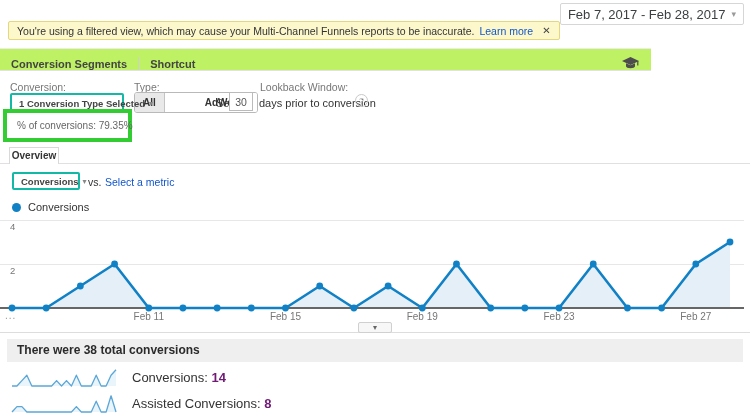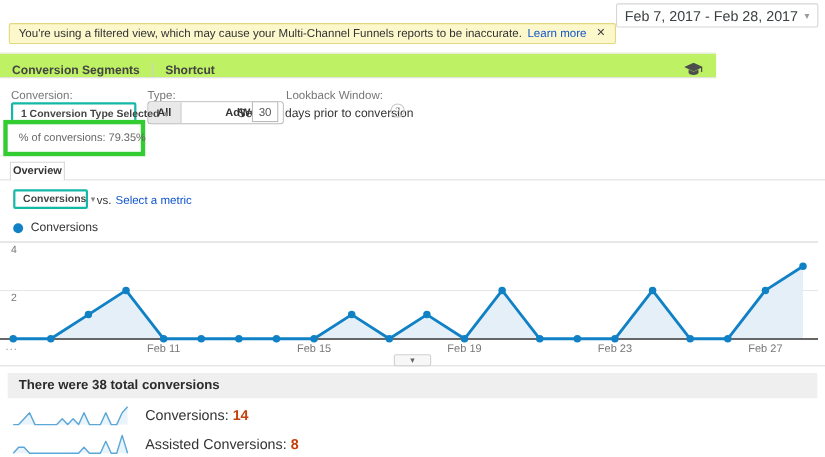--- a/index.html
+++ b/index.html
@@ -77,21 +77,21 @@
   .handle .caret { font-size:8px; color:#666; line-height:9px; display:block; }
 
   
   .sum-header { position:absolute; left:7px; top:339px; width:736px; height:23px; background:#efefef;
                 font-size:12px; font-weight:bold; color:#2b2b2b; line-height:23px; padding-left:10px; }
   .sum-row { position:absolute; left:10px; display:flex; align-items:center; gap:14px; }
   .sum-row.r0 { top:367px; }
   .sum-row.r1 { top:393px; }
   .spark { display:block; }
   .sum-text { font-size:13px; color:#333; }
-  .sum-text b { font-weight:bold; color:#c2410c; }
+  .sum-text b { font-weight:bold; color:#701a75; }
 </style>
 </head>
 <body>
 
 <div id="page">
 
   <div class="date-box">
     <span class="date-text">Feb 7, 2017 - Feb 28, 2017</span>
     <span class="caret">▾</span>
   </div>

